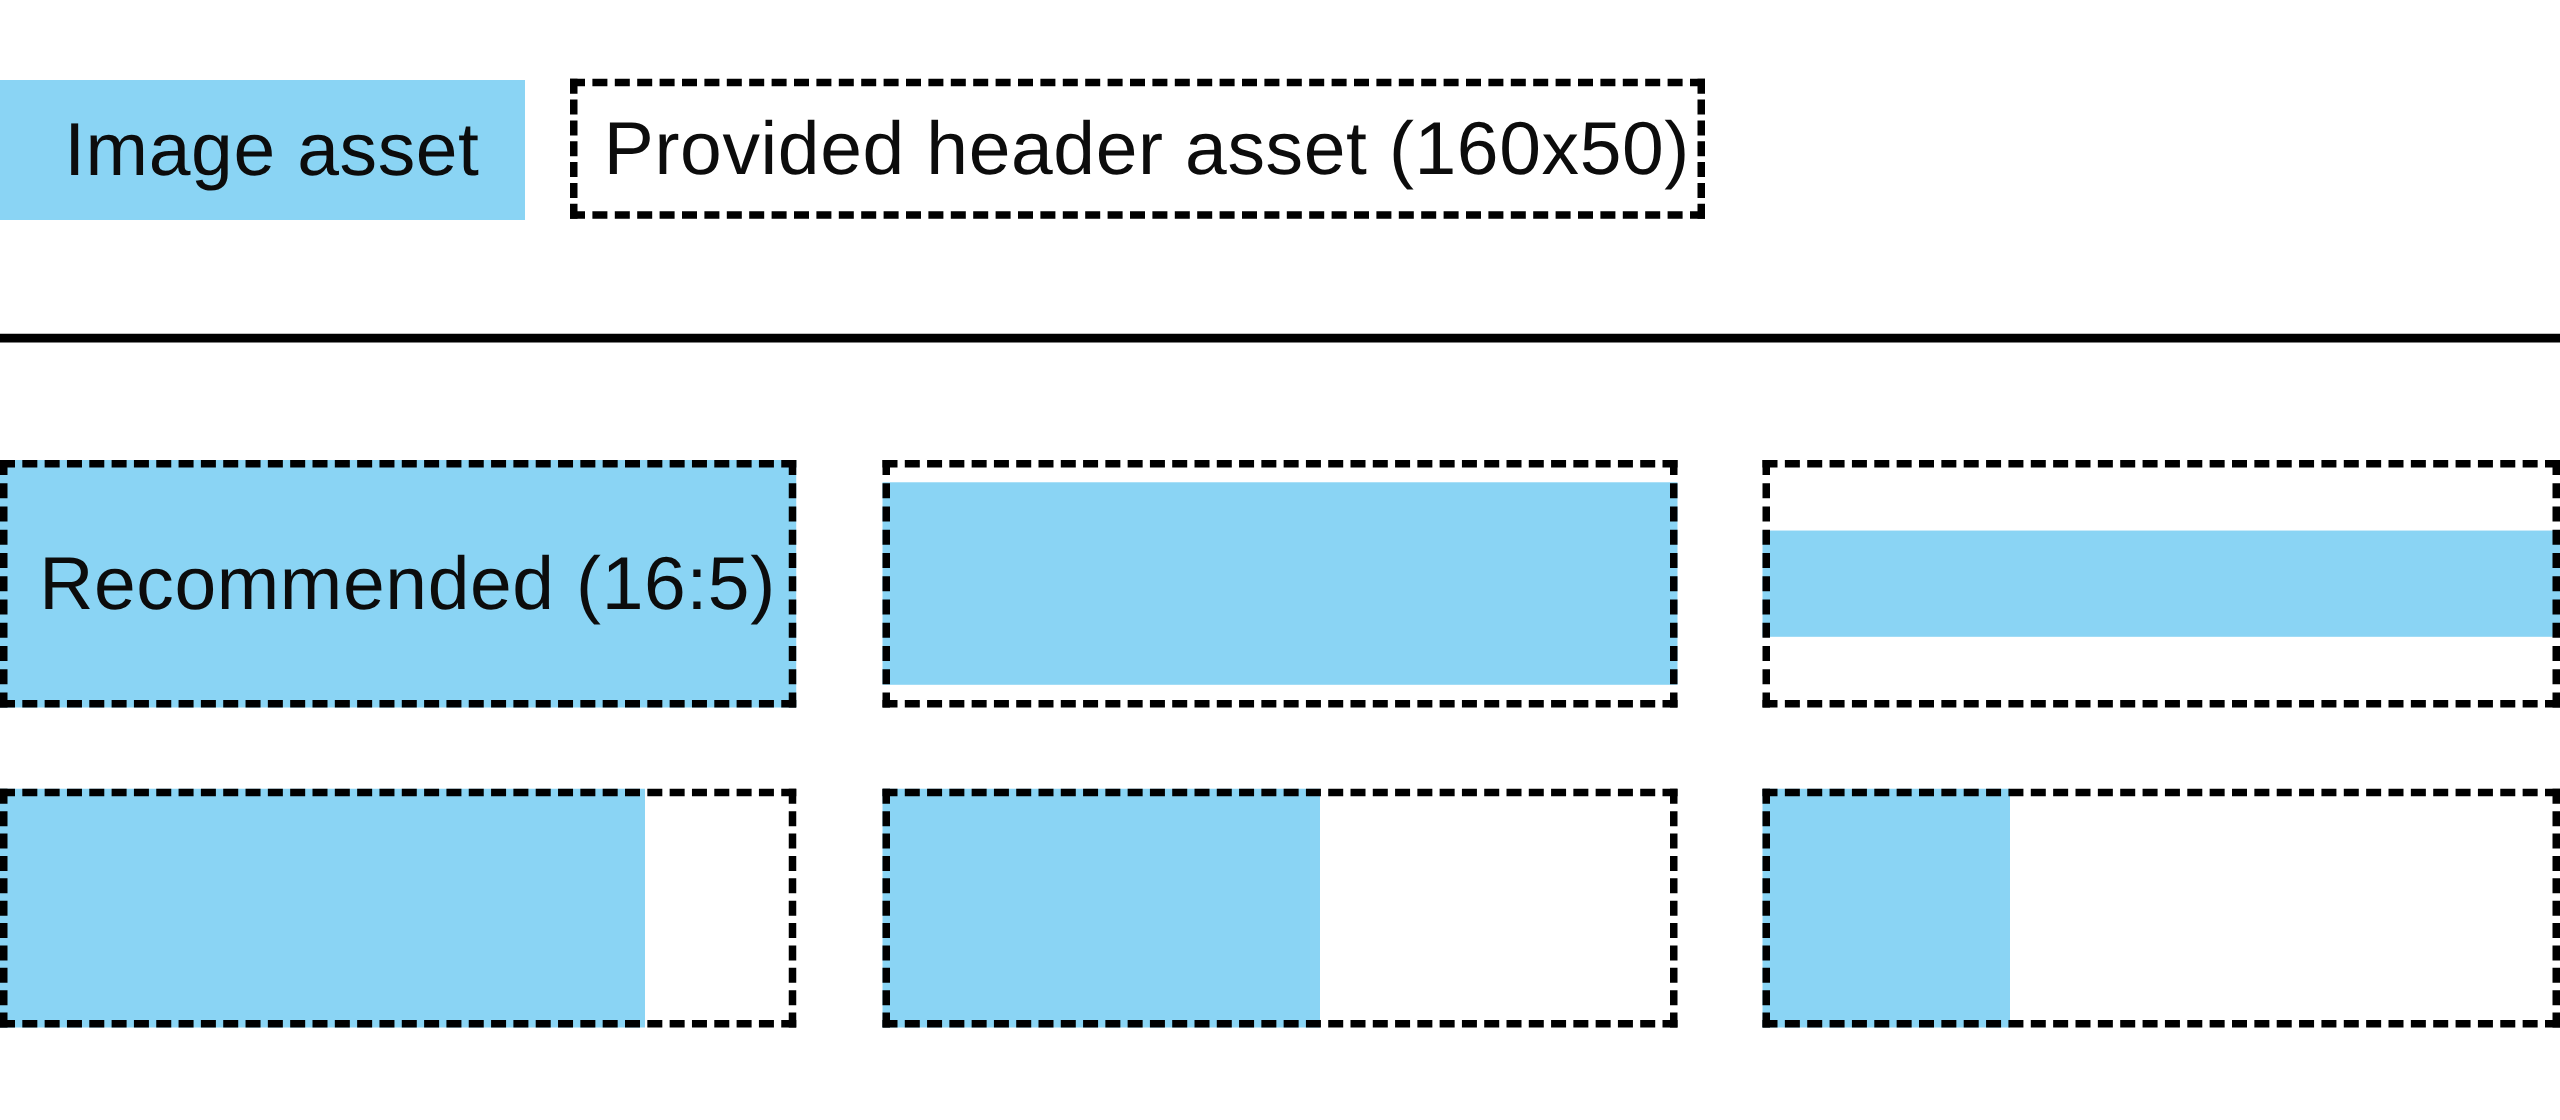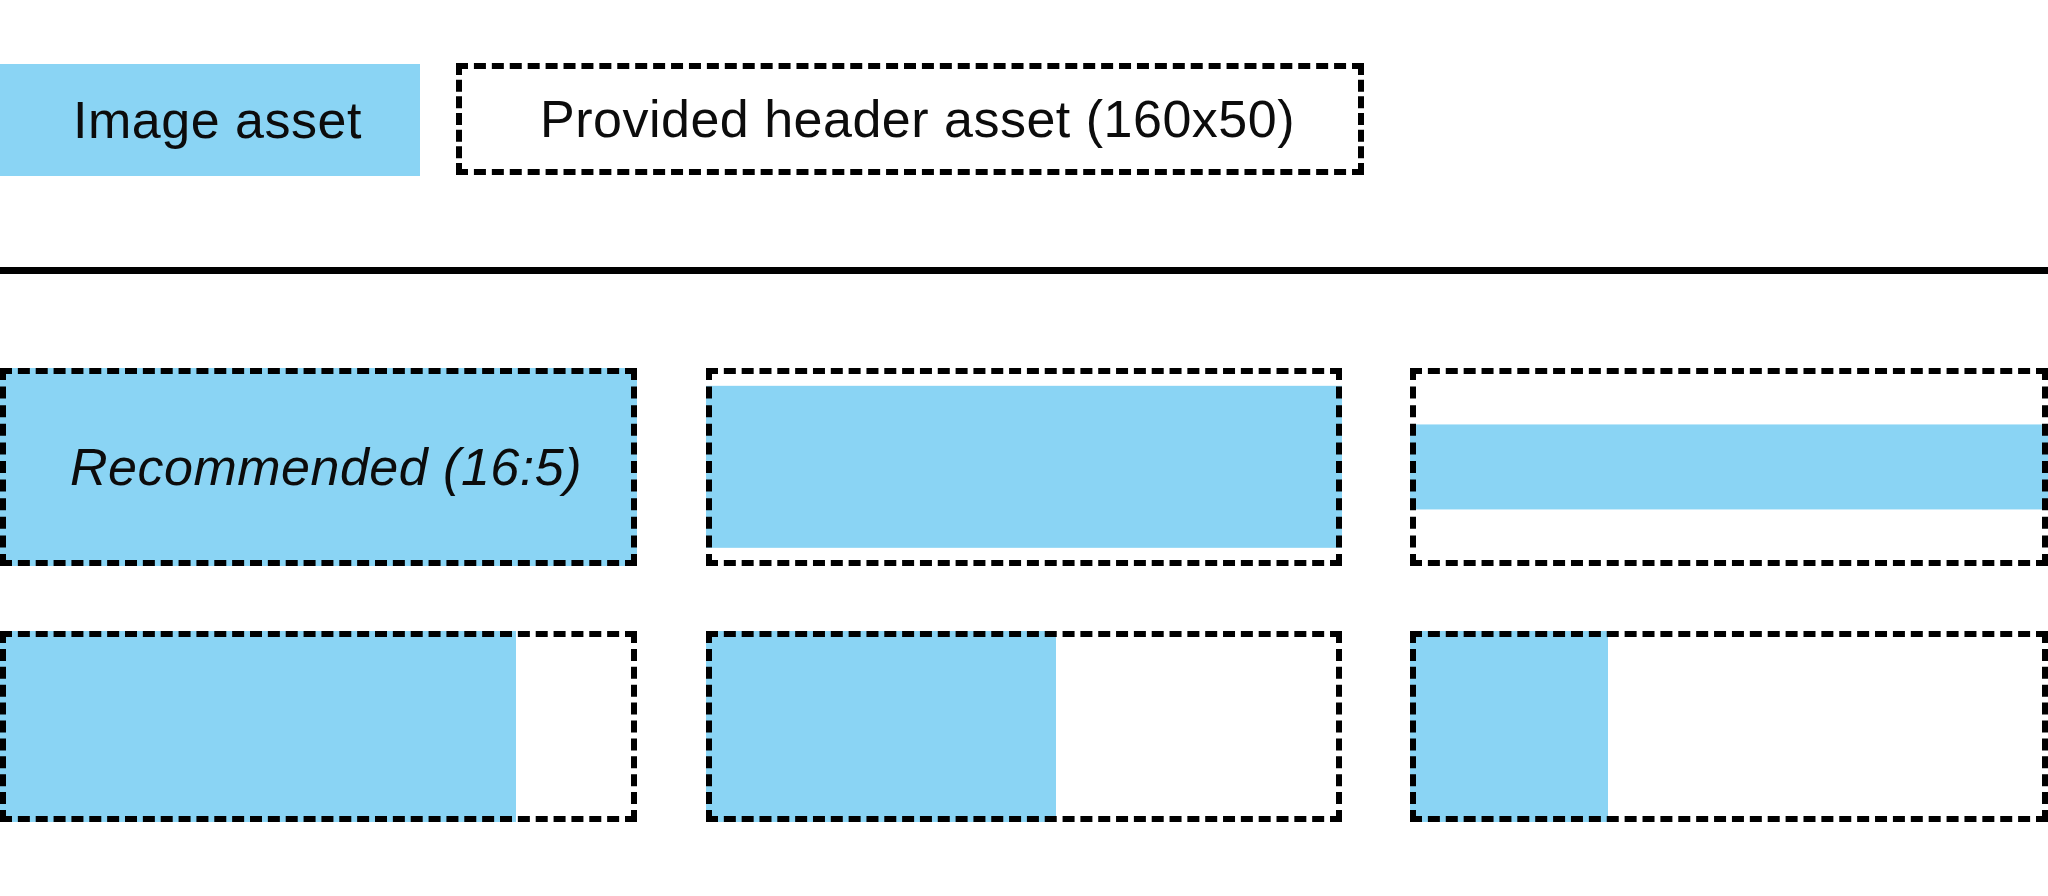--- a/index.html
+++ b/index.html
@@ -27,40 +27,39 @@
   }
   .legend-header-space {
     position: absolute;
     left: 456px; top: 63px;
     width: 908px; height: 112px;
     box-sizing: border-box;
     border: 6px dashed var(--outline, #000);
     display: flex; align-items: center; justify-content: center;
   }
   .label {
-    font-size: 52px;
+    font-size: 60px;
     line-height: 1;
     white-space: nowrap;
     letter-spacing: 0.5px;
     margin-left: 15px;
   }
 
   
   .divider {
     position: absolute;
     left: 0; right: 0;
     top: 267px; height: 7px;
     background: var(--divider, #000);
   }
 
   
   .example {
     position: absolute;
     box-sizing: border-box;
-    font-style: italic;
   }
   
   .example::after {
     content: "";
     position: absolute;
     inset: 0;
     border: 6px dashed var(--outline, #000);
     pointer-events: none;
   }
   .example .fill {

